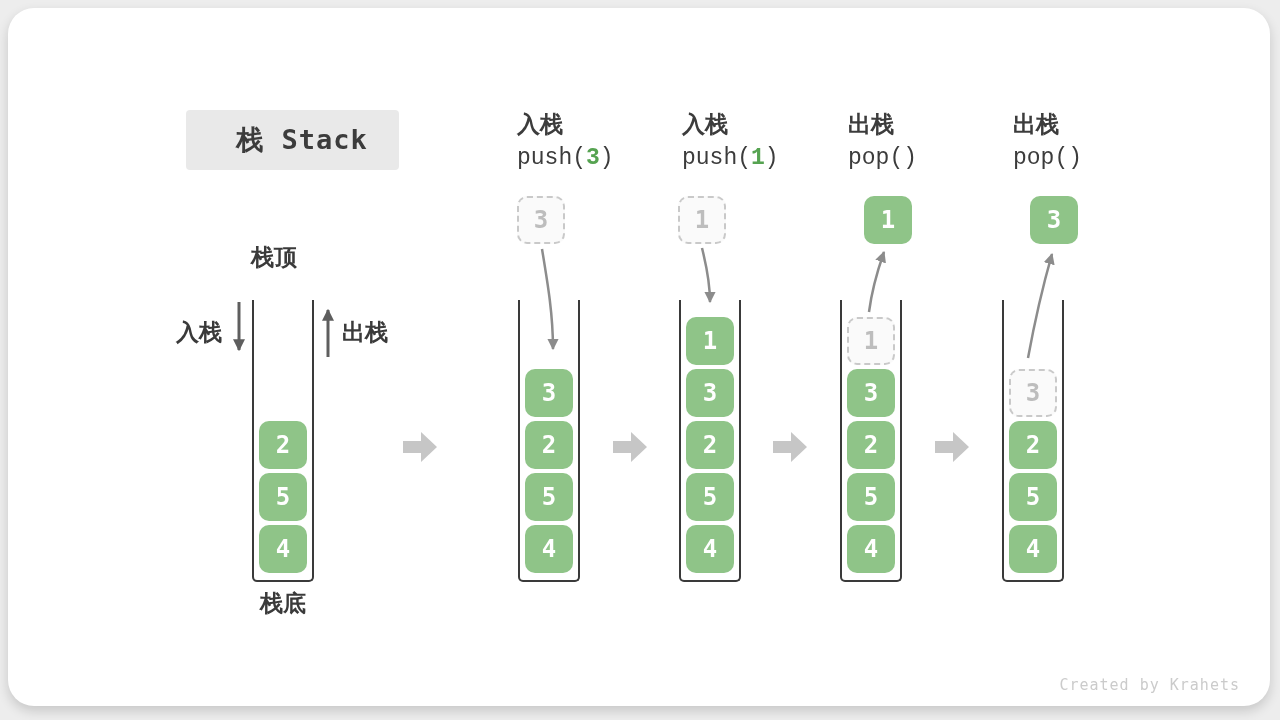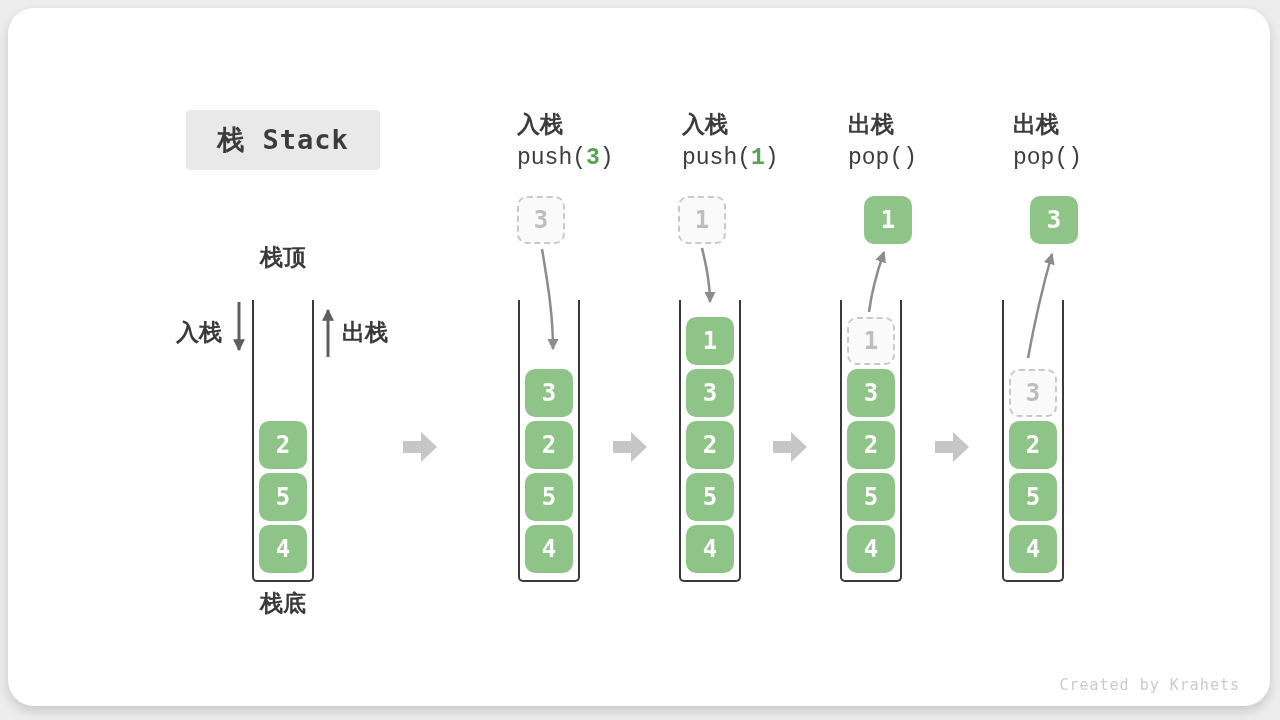--- a/index.html
+++ b/index.html
@@ -14,21 +14,21 @@
     position:absolute;left:8px;top:8px;right:10px;bottom:14px;
     background:#ffffff;border-radius:26px;
     box-shadow:0 5px 12px rgba(0,0,0,0.16);
   }
   .abs{position:absolute;}
   .title-box{
     left:186px;top:110px;width:194px;height:60px;
     background:#e9e9e9;border-radius:4px;
     display:flex;align-items:center;justify-content:center;
     font-family:"DejaVu Sans Mono","DejaVu Sans",monospace;
-    font-weight:bold;font-size:27px;color:#3c3c3c;letter-spacing:1px;
+    font-weight:bold;font-size:27px;color:#3c3c3c;letter-spacing:1px;padding-left:19px;
   }
   .cjk-label{
     font-weight:bold;font-size:23px;color:#3a3a3a;
     width:90px;text-align:center;
   }
   .op-label{top:107px;width:170px;color:#3c3c3c;}
   .op-name{font-weight:bold;font-size:23px;line-height:34px;}
   .op-code{
     font-family:Liberation Mono, monospace;
     font-size:23px;line-height:34px;white-space:pre;
@@ -56,21 +56,21 @@
 </head>
 <body>
 
 <div class="canvas">
   <div class="card"></div>
 
   <div class="abs title-box">
     <span>栈 Stack</span>
   </div>
 
-  <div class="abs cjk-label" style="left:238px;top:242px;">栈顶</div>
+  <div class="abs cjk-label" style="left:229px;top:242px;">栈顶</div>
   <div class="abs cjk-label" style="left:238px;top:588px;">栈底</div>
   <div class="abs cjk-label" style="left:154px;top:317px;">入栈</div>
   <div class="abs cjk-label" style="left:320px;top:317px;">出栈</div>
 
   <div class="abs op-label" style="left:517px;">
     <div class="op-name">入栈</div>
     <div class="op-code"><span>push(</span><span class="arg">3</span><span>)</span></div>
   </div>
   <div class="abs op-label" style="left:682px;">
     <div class="op-name">入栈</div>

